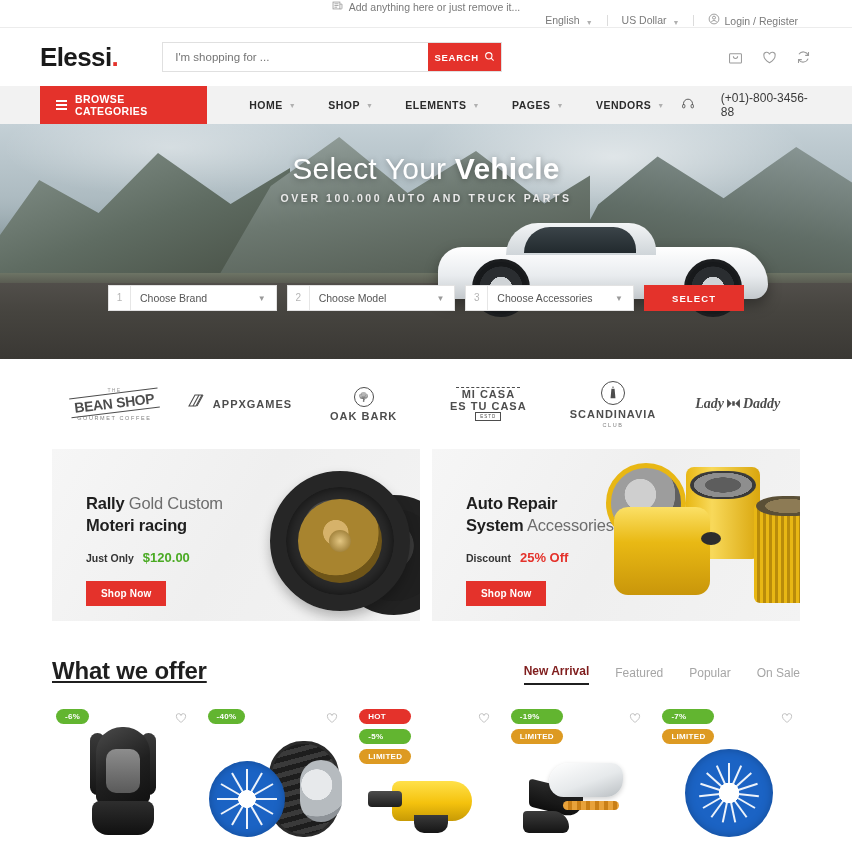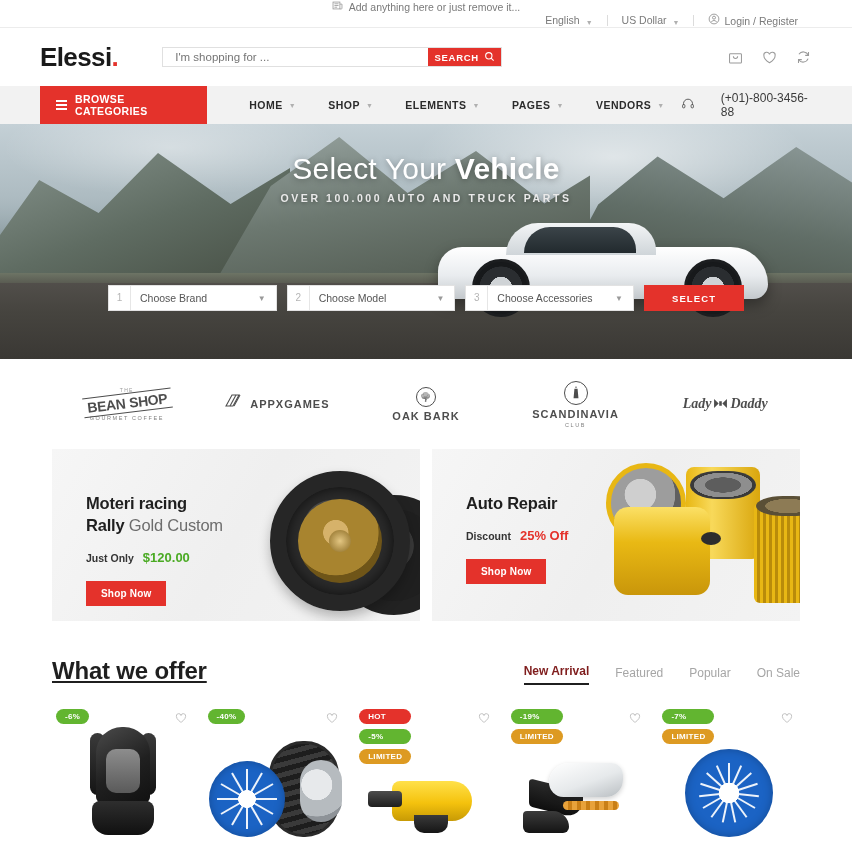--- a/index.html
+++ b/index.html
@@ -25,21 +25,21 @@
   .caret { font-size: 7px; color: #b0b0b0; margin-left: 2px; }
 
   
   .header {
     height: 58px; display: flex; align-items: center;
     padding: 0 40px; background: #fff;
   }
   .logo { font-size: 26px; font-weight: 700; letter-spacing: -0.6px; color: #1a1a1a; text-align: center; }
   .logo .dot { color: #e4322b; }
   .searchwrap {
-    margin-left: 44px; display: flex; width: 340px; height: 20px;
+    margin-left: 44px; display: flex; width: 340px; height: 30px;
     border: 1px solid #e0e0e0; background:#fff;
   }
   .searchwrap input {
     flex: 1; border: 0; outline: 0; padding: 0 12px;
     font-size: 11.5px; color: #8d8d8d; font-family: inherit; background: transparent;
   }
   .search-btn {
     background: #e4322b; color: #fff; border: 0; cursor: pointer;
     width: 73px; display: flex; align-items: center; justify-content: center; gap: 5px;
     font-size: 9.5px; font-weight: 700; letter-spacing: 0.7px; font-family: inherit;
@@ -442,20 +442,26 @@
           </svg>
         </span>
         <span class="b-title">APPXGAMES</span>
       </div>
     </div>
     <div class="brand">
       <div class="b-circle">🌳</div>
       <div class="b-title" style="margin-top:3px">OAK BARK</div>
     </div>
     <div class="brand">
+      <div class="b-dashrule"></div>
+      <div class="b-title">MI CASA</div>
+      <div class="b-title">ES TU CASA</div>
+      <div class="b-box">ESTD</div>
+    </div>
+    <div class="brand">
       <div class="b-circle" style="width:24px;height:24px;">
         <svg width="12" height="14" viewBox="0 0 12 16" fill="#2e2e2e">
             <path d="M6 0l1 2H5zM4.2 3h3.6l1 11H3.2z"></path>
           </svg>
       </div>
       <div class="b-title" style="margin-top:3px">SCANDINAVIA</div>
       <div class="b-sub">CLUB</div>
     </div>
     <div class="brand">
       <div class="b-row">
@@ -467,41 +473,42 @@
         </span>
         <span class="b-script">Daddy</span>
       </div>
     </div>
   </div>
 
   <div class="promos">
     <div class="promo">
       <div class="promo-txt">
         <div class="promo-h">
+          <div><span>Rally</span><span class="light"> Gold Custom</span></div>
           <div>Moteri racing</div>
-          <div><span>Rally</span><span class="light"> Gold Custom</span></div>
         </div>
         <div class="promo-price">
           <span>Just Only</span>
           <span class="big green">$120.00</span>
         </div>
         <button class="shopnow">Shop Now</button>
       </div>
       <div class="tire-art">
         <div class="tire-back"></div>
         <div class="tire-main">
             <div class="rim"></div>
           </div>
       </div>
     </div>
 
     <div class="promo">
       <div class="promo-txt">
         <div class="promo-h">
           <div>Auto Repair</div>
+          <div><span>System</span><span class="light"> Accessories</span></div>
         </div>
         <div class="promo-price">
           <span>Discount</span>
           <span class="big red">25% Off</span>
         </div>
         <button class="shopnow">Shop Now</button>
       </div>
       <div class="filter-art">
         <div class="f-can f-tall"></div>
         <div class="f-can f-pleat"></div>

